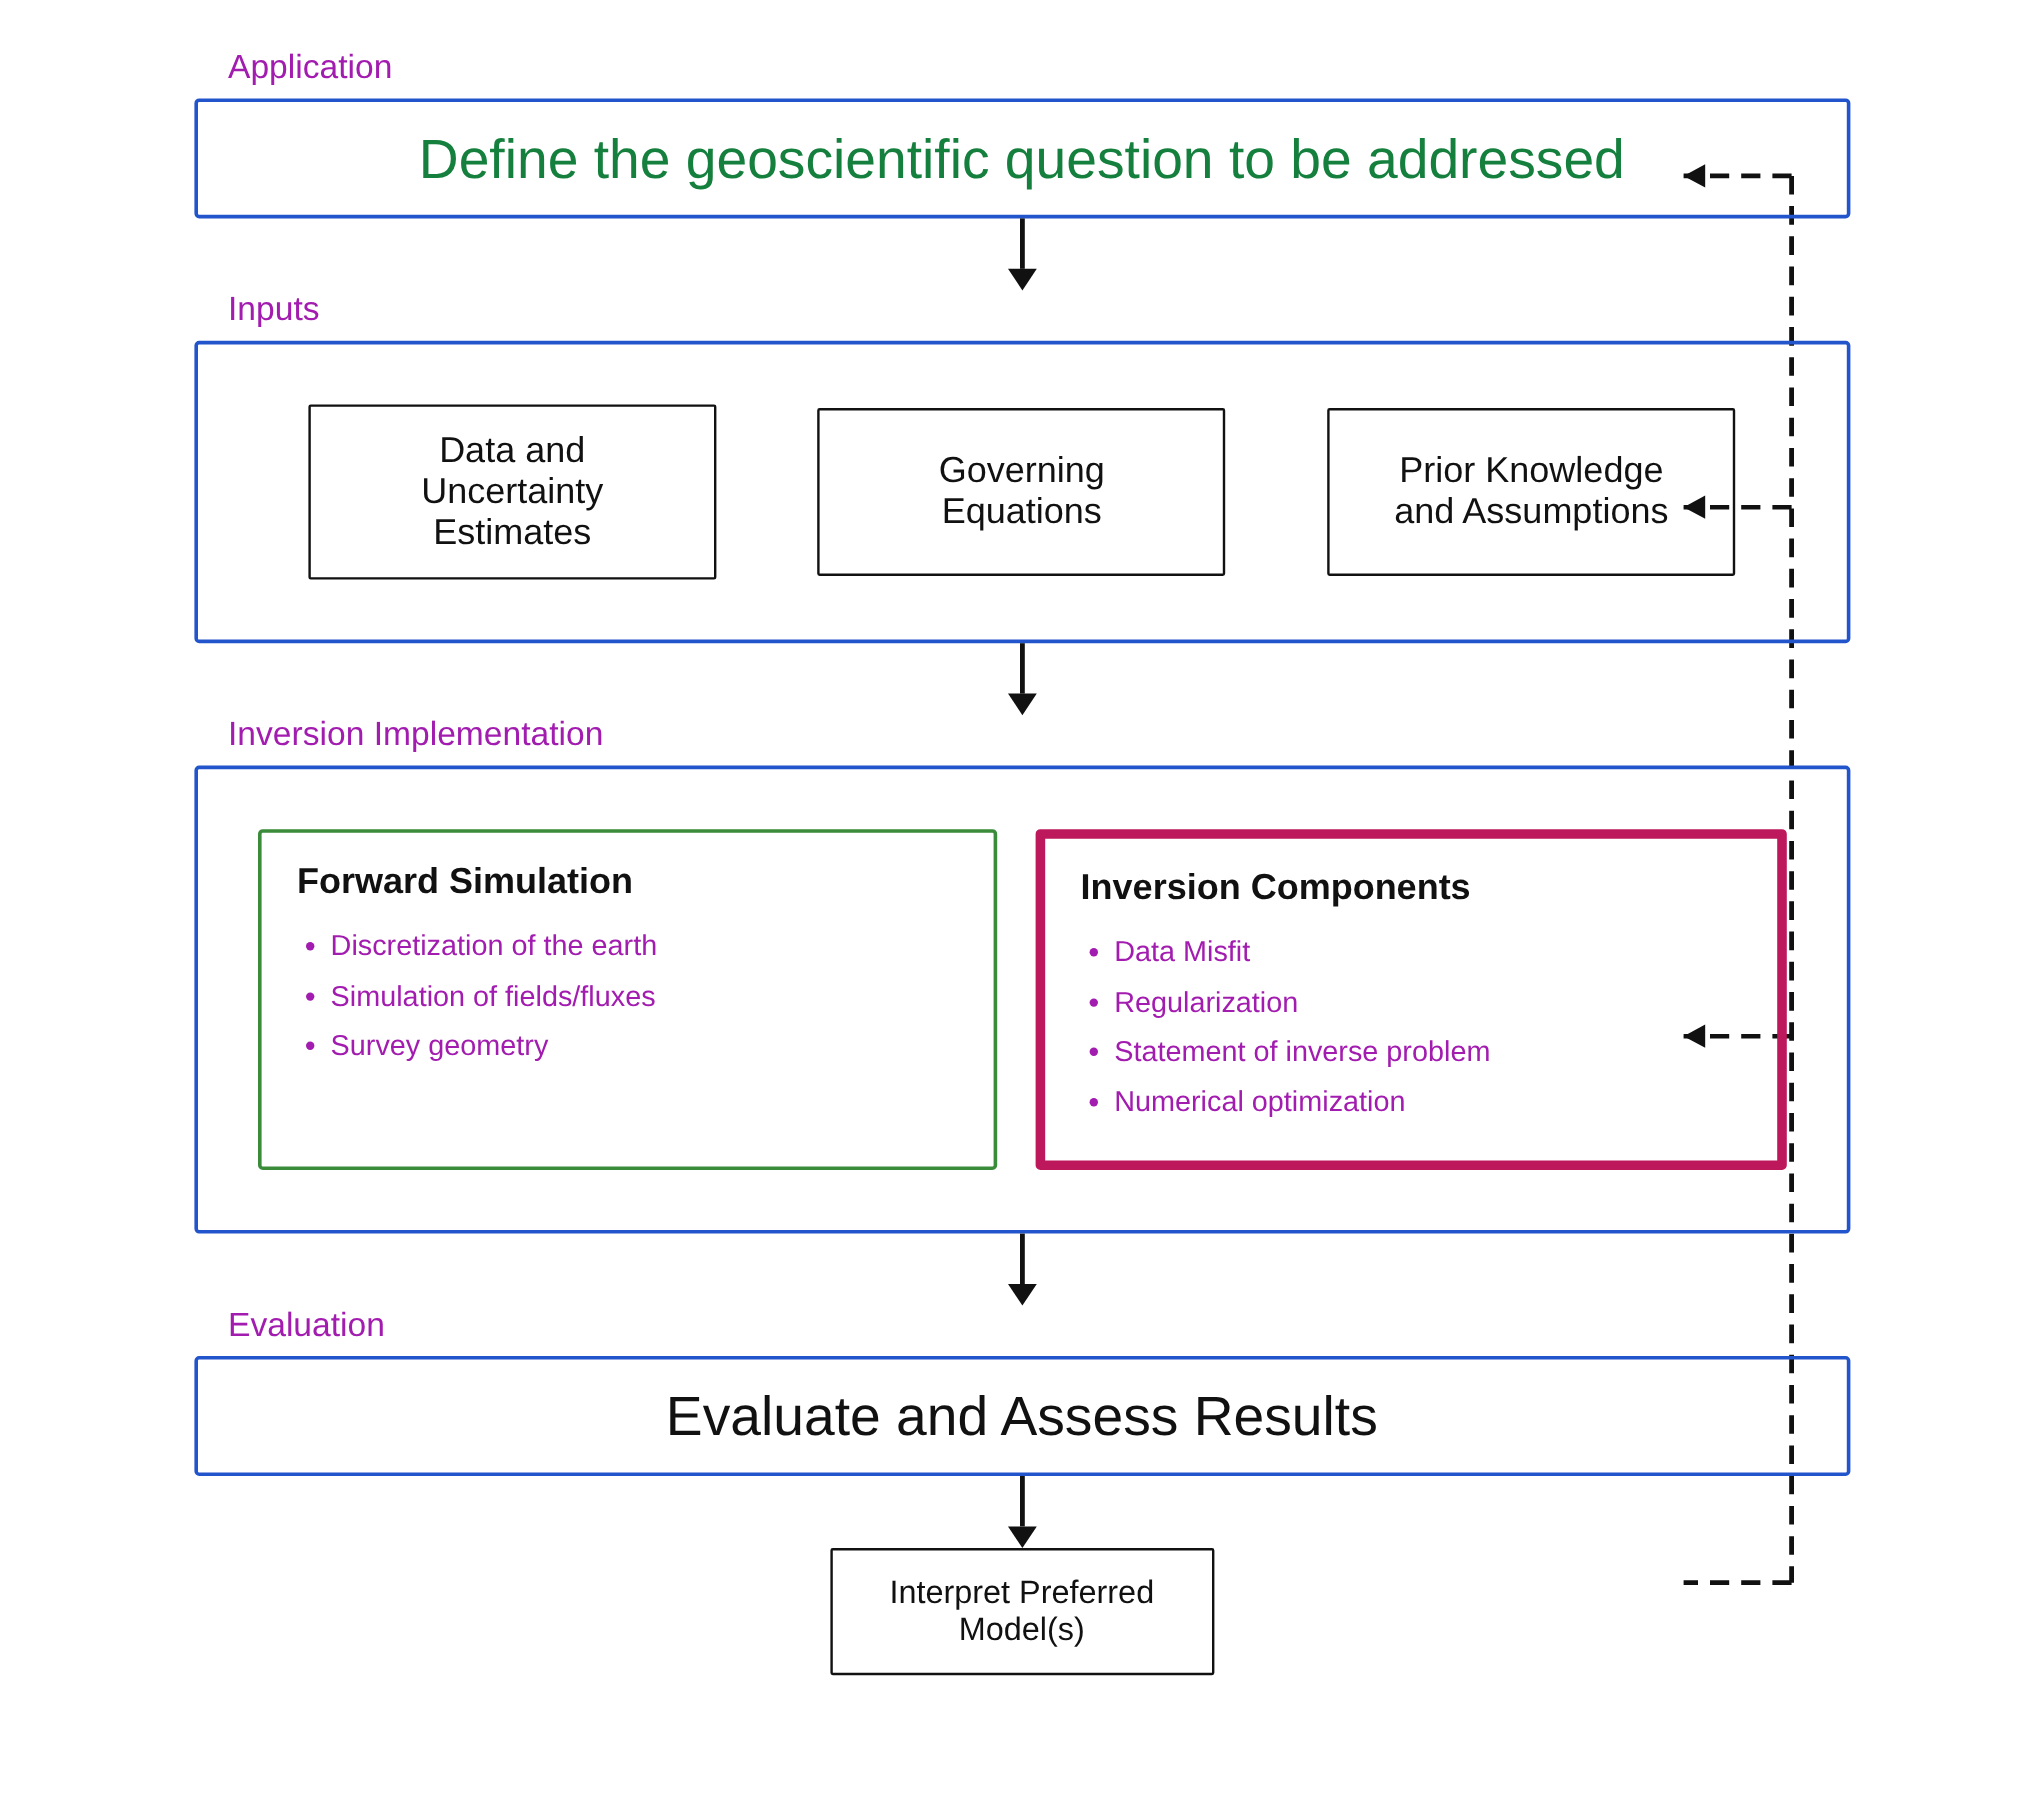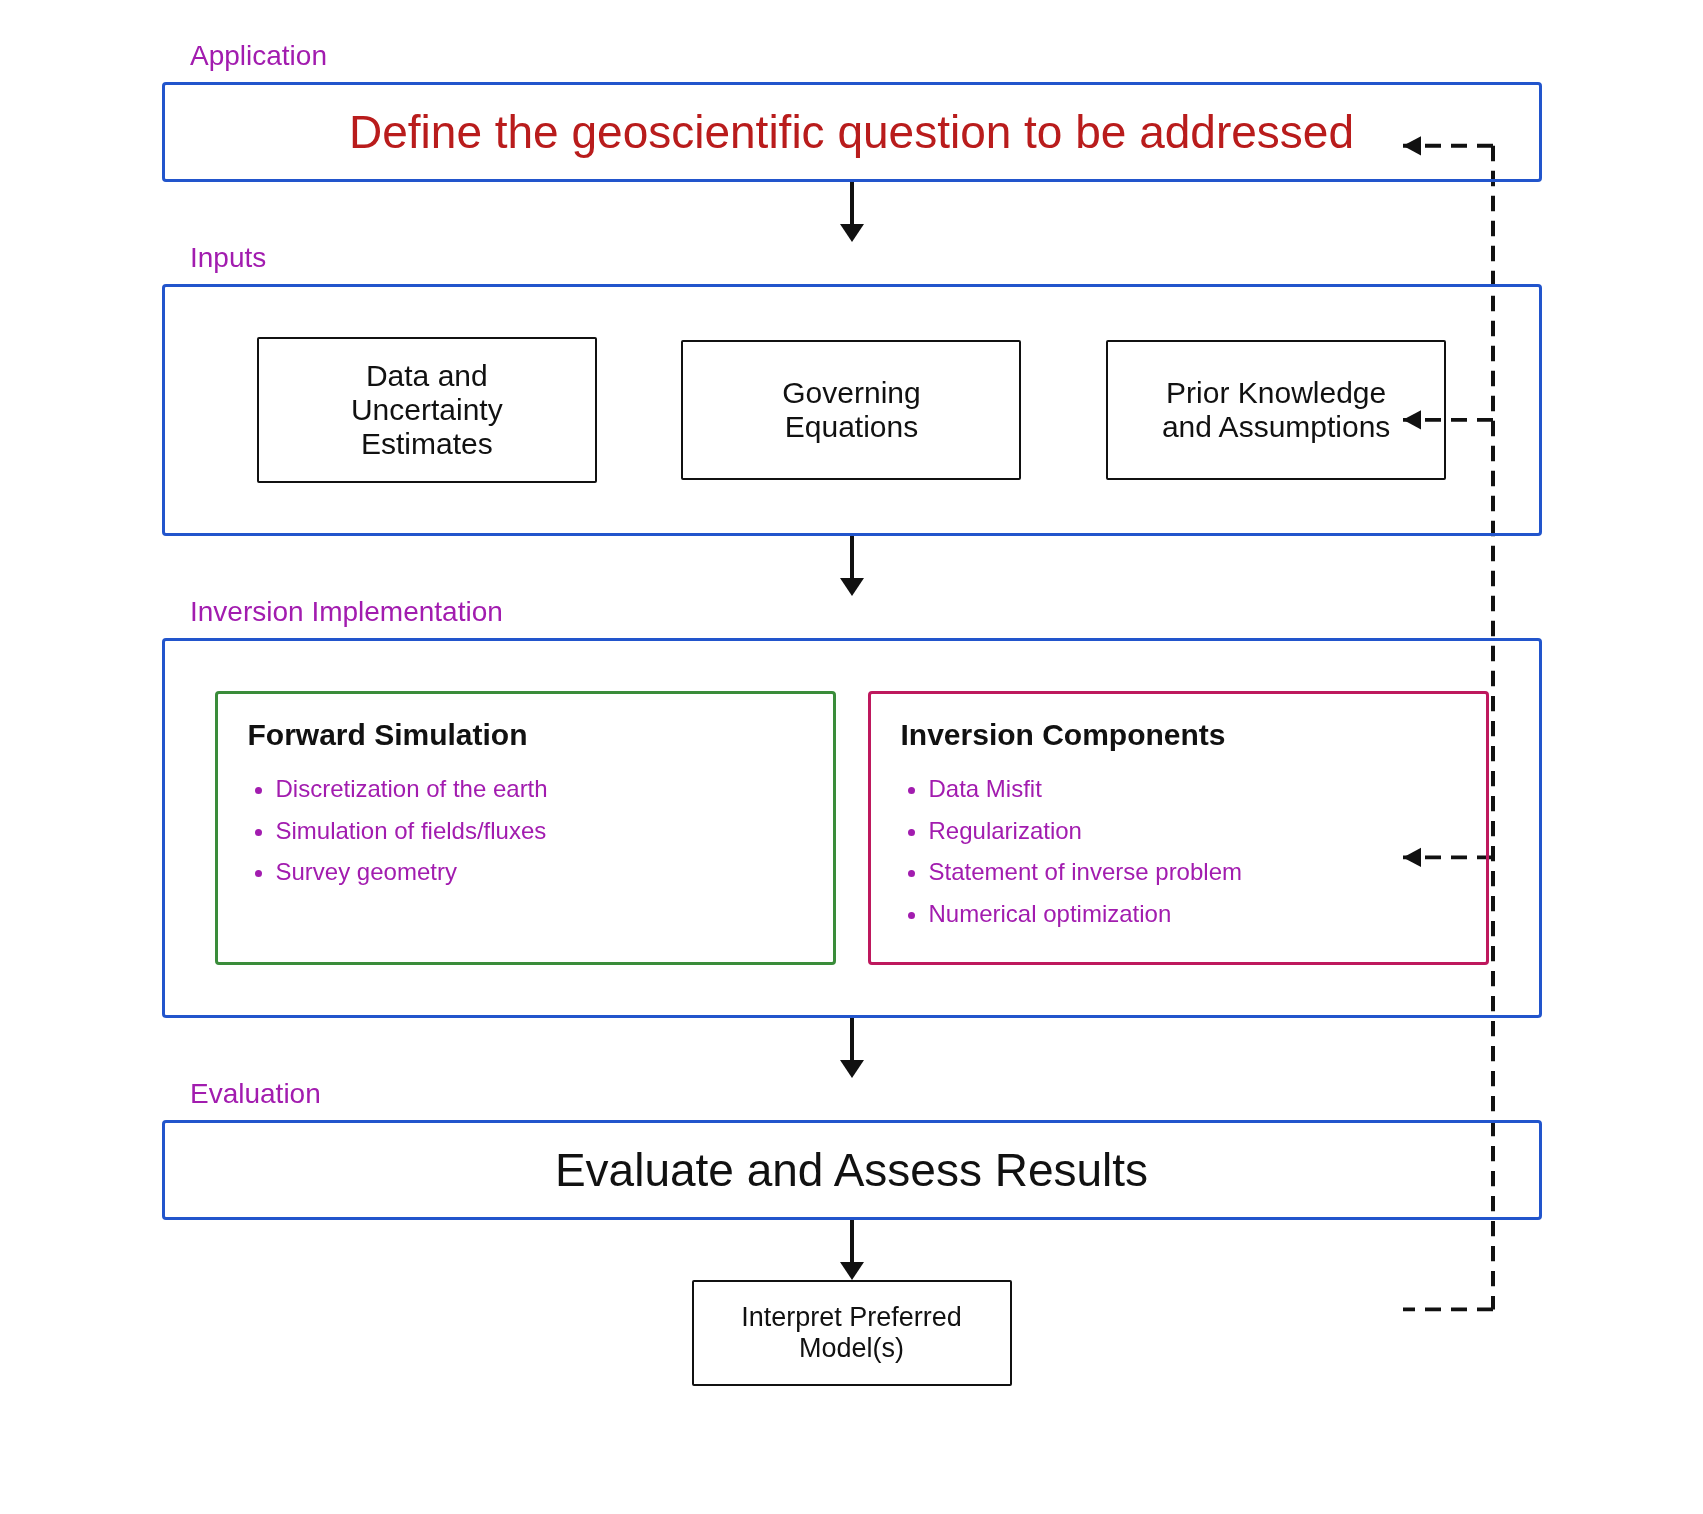--- a/index.html
+++ b/index.html
@@ -40,21 +40,21 @@
 
     .define-box {
       display: flex;
       align-items: center;
       justify-content: center;
       min-height: 100px;
     }
 
     .define-box-text {
       font-size: 46px;
-      color: #b91c1c;
+      color: #15803d;
       text-align: center;
     }
 
     
     .arrow-down {
       display: flex;
       flex-direction: column;
       align-items: center;
       height: 60px;
       position: relative;
@@ -114,21 +114,21 @@
     }
 
     .green-box {
       border: 3px solid #3a8c3a;
       border-radius: 4px;
       padding: 24px 30px;
       flex: 1;
     }
 
     .red-box {
-      border: 3px solid #be185d;
+      border: 8px solid #be185d;
       border-radius: 4px;
       padding: 24px 30px;
       flex: 1;
     }
 
     .inner-box-title {
       font-size: 30px;
       font-weight: bold;
       color: #111;
       margin-bottom: 20px;

